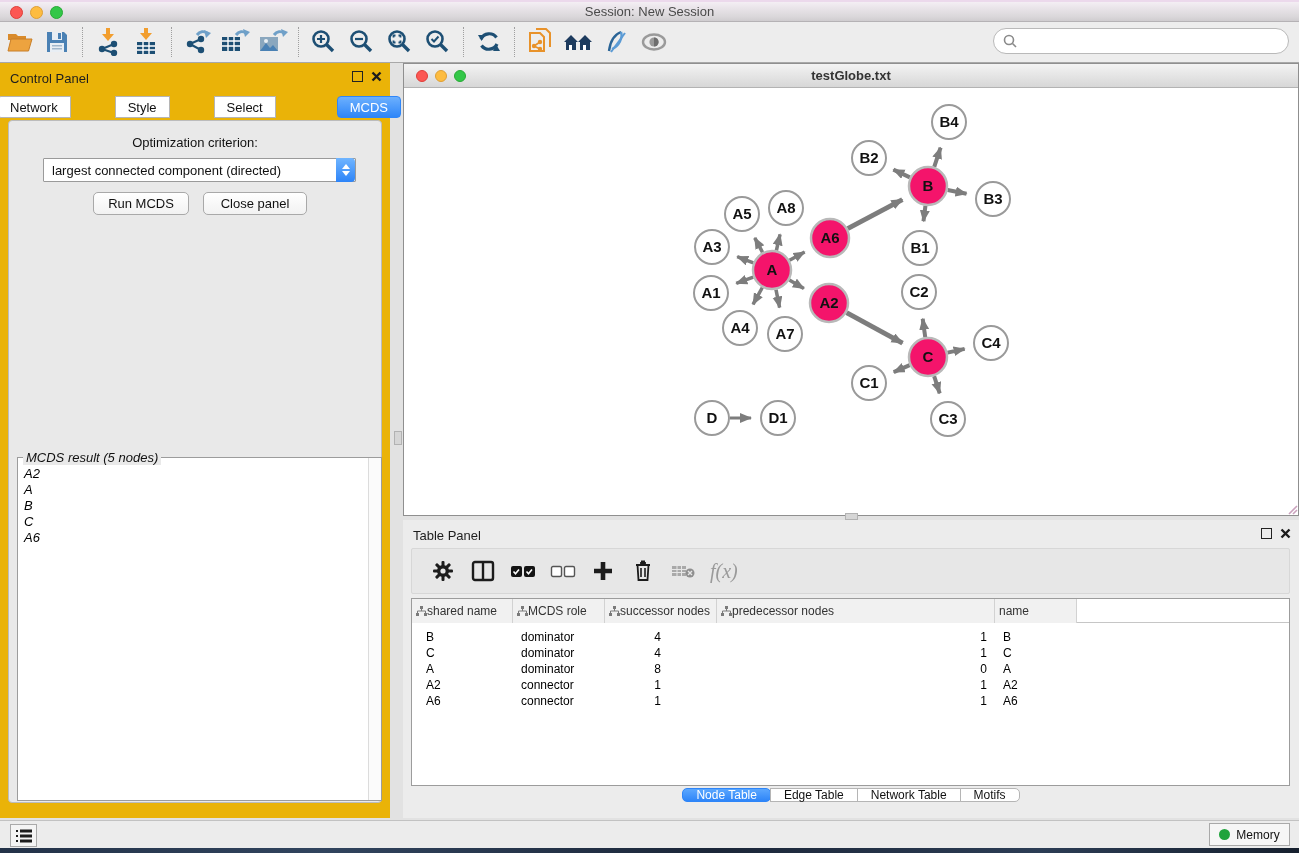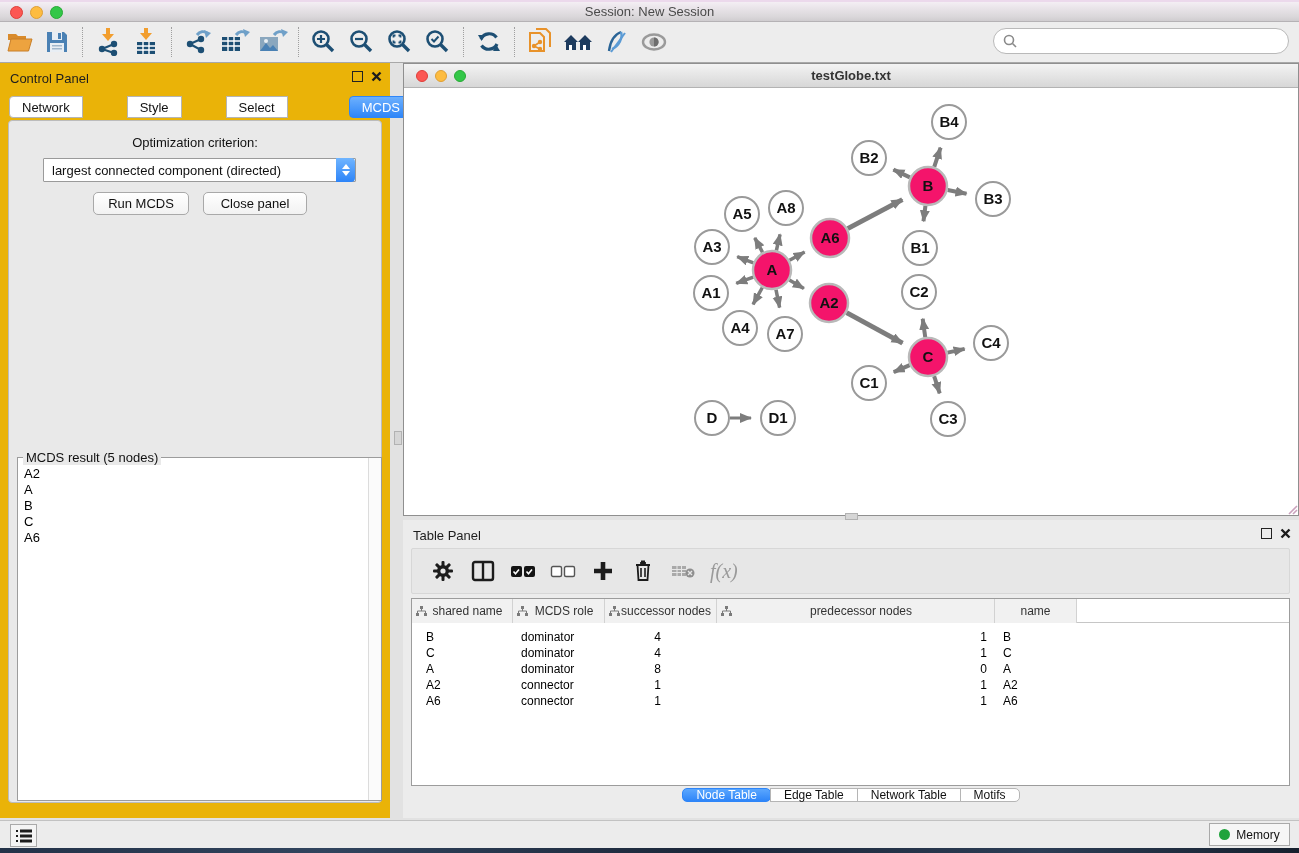--- a/index.html
+++ b/index.html
@@ -34,21 +34,21 @@
     background:#fff; border:1px solid #b9b9b9; border-radius:13px;
     display:flex; align-items:center; padding-left:9px;
   }
   .searchbox input { border:none; outline:none; flex:1; font-size:13px; background:transparent; height:20px; font-family:"Liberation Sans",sans-serif; }
   
   .control-panel { position:absolute; left:0; top:63px; width:390px; height:755px; background:#eab308; }
   .panel-titlerow { position:relative; height:30px; display:flex; align-items:center; padding:0 10px; }
   .panel-title { font-size:13px; color:#1e1e1e; }
   .panel-winbtns { position:absolute; right:8px; top:8px; display:flex; gap:8px; align-items:center; }
   .float-btn { width:11px; height:11px; border:1.5px solid #222; background:transparent; }
-  .ctab-row { position:absolute; left:16px; top:33px; width:100%; display:flex; justify-content:center;gap:45px; }
+  .ctab-row { position:absolute; left:4px; top:33px; width:100%; display:flex; justify-content:center;gap:45px; }
   .ctab {
     height:22px; padding:0 12px; display:flex; align-items:center;
     background:#fff; border:1px solid #b5b5b5; margin-left:-1px;
     font-size:13px; color:#111;
   }
   .ctab:first-child { border-radius:4px 0 0 4px; margin-left:0; }
   .ctab.active {
     background:linear-gradient(#6cb0fe,#2f86f8); border-color:#2f86f8;
     color:#fff; border-radius:4px; margin-left:16px;
   }
@@ -71,21 +71,21 @@
   .tri-dn { width:0; height:0; border-left:4px solid transparent; border-right:4px solid transparent; border-top:5px solid #fff; }
   .btn {
     position:absolute; height:23px; background:linear-gradient(#ffffff,#f2f2f2);
     border:1px solid #a9a9a9; border-radius:5px; font-size:13px; color:#111;
     display:flex; align-items:center; justify-content:center;
   }
   #run-btn   { left:84px; top:71px; width:96px; }
   #close-btn { left:194px; top:71px; width:104px; }
   .groupbox {
     position:absolute; left:8px; top:336px; width:365px; height:344px;
-    border:1px solid #9c9c9c; background:#fff;
+    border:1px solid #9c9c9c; background:#fff;font-style:italic;
   }
   .groupbox-title {
     position:absolute; left:5px; top:-8px; background:#e9e9e9; padding:0 3px;
     font-size:13px; color:#111;
   }
   .result-list { position:absolute; left:0; top:6px; right:13px; bottom:0; overflow:hidden; padding:2px 6px; }
   .result-list div { font-size:13px; line-height:16px; color:#000; }
   .scrollgutter { position:absolute; right:0; top:0; bottom:0; width:13px; border-left:1px solid #dcdcdc; background:#fbfbfb; }
   
   .netwin {
@@ -116,21 +116,21 @@
   .fx { font-family:"Liberation Serif",serif; font-style:italic; font-size:20px; color:#9a9a9a; }
   .datatable {
     position:absolute; left:8px; top:78px; width:879px; height:188px;
     background:#fff; border:1px solid #9c9c9c; overflow:hidden;
   }
   .thead { display:flex; height:24px; border-bottom:1px solid #c6c6c6; }
   .th {
     background:#f1f1f1; border-right:1px solid #d2d2d2; height:24px;
     display:flex; align-items:center; font-size:12px; color:#333; padding:0 4px;
   }
-  .th .hlabel { flex:1; text-align:center; }
+  .th .hlabel { flex:1; }
   .trow { display:flex; height:16px; }
   .td { font-size:12px; color:#000; line-height:16px; white-space:nowrap; overflow:hidden; }
   .c0 { width:101px; padding-left:14px; }
   .c1 { width:92px;  padding-left:8px; }
   .c2 { width:112px; text-align:right; padding-right:56px; }
   .c3 { width:278px; text-align:right; padding-right:8px; }
   .c4 { width:82px;  padding-left:8px; }
   .tbody { padding-top:6px; }
   .ttab-row { position:absolute; left:0; top:268px; width:100%; display:flex; justify-content:center; }
   .ttab {

